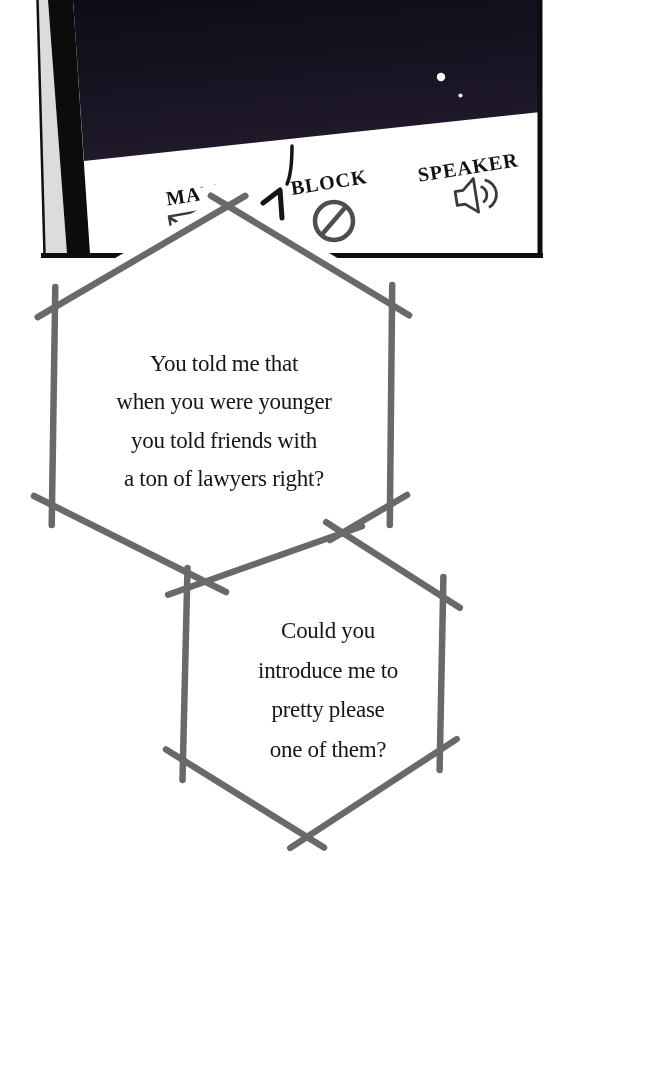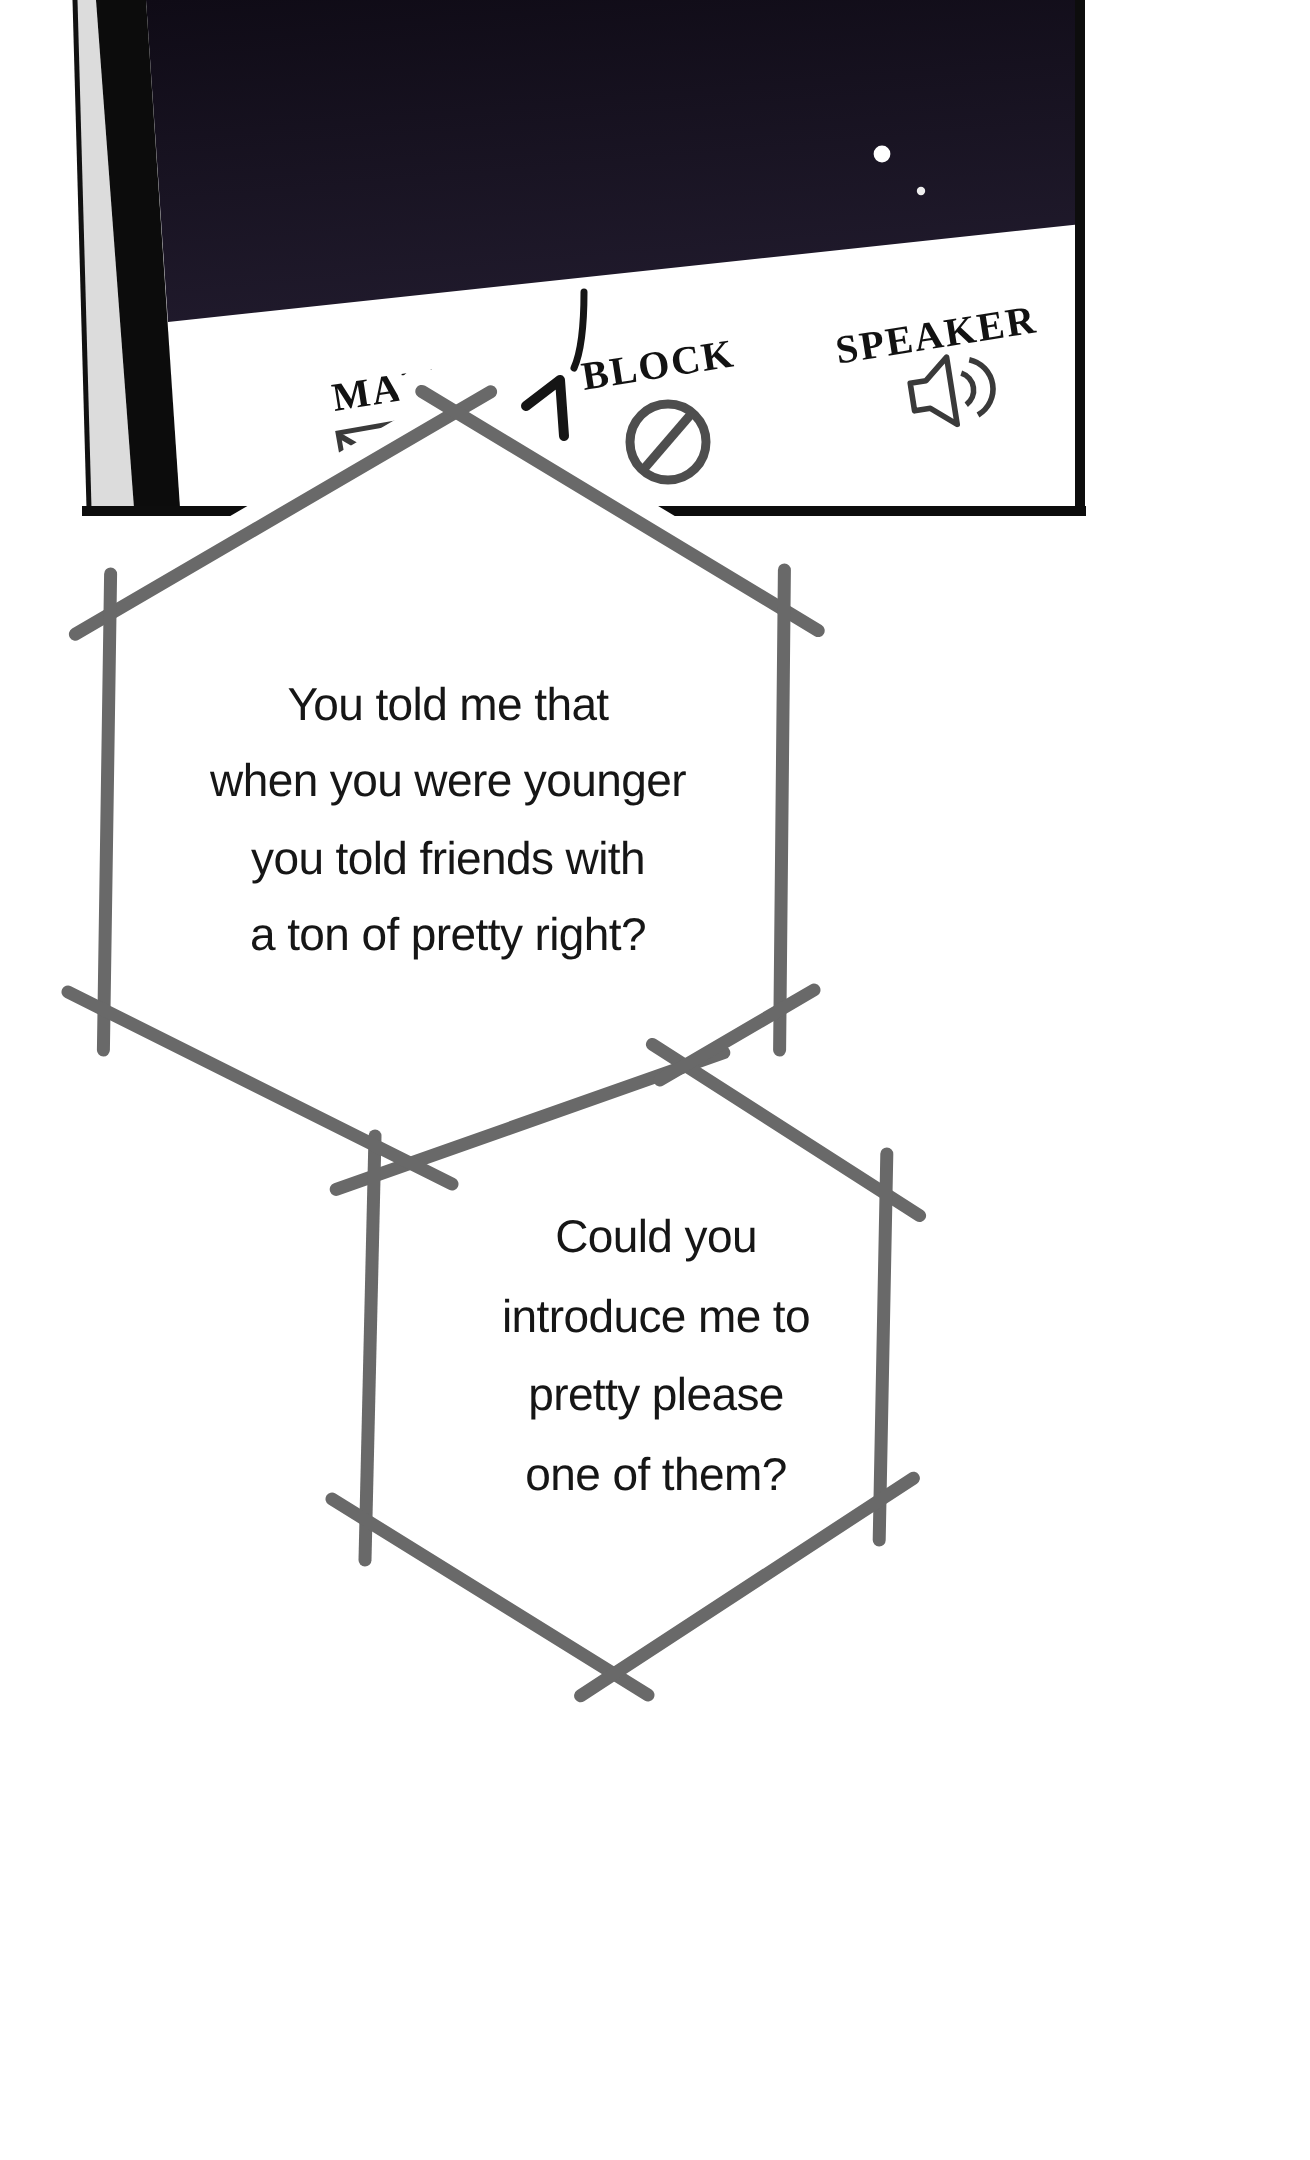--- a/index.html
+++ b/index.html
@@ -14,22 +14,22 @@
 
   
   .icon-stroke{stroke:#4e4e4e;stroke-width:4.5;fill:none;}
   .thin-stroke{stroke:#3a3a3a;stroke-width:2.8;fill:none;}
   .scribble{stroke:#151515;fill:none;stroke-linecap:round;stroke-linejoin:round;}
 
   .phone-label{font-family:"Liberation Serif",serif;font-weight:bold;font-size:20px;
                letter-spacing:1px;fill:#121212;text-anchor:middle;}
 
   .bubble-text{position:absolute;transform:translateX(-50%);text-align:center;
-               font-family:Liberation Sans, sans-serif;font-size:23px;color:#161616;
-               letter-spacing:-0.3px;white-space:nowrap;}
+               font-family:Liberation Serif, serif;font-size:23px;color:#161616;
+               letter-spacing:-0.3px;white-space:nowrap;margin-top:12px;}
   #bubble1-text{left:224px;top:333px;line-height:38.3px;}
   #bubble2-text{left:328px;top:599px;line-height:39.7px;}
 </style>
 </head>
 <body>
 
 <div class="page">
 
   <svg width="655" height="1080" viewBox="0 0 655 1080">
     <defs>
@@ -110,21 +110,21 @@
     </g>
 
     <line class="gline" x1="34" y1="496" x2="226" y2="592"></line>
     <line class="gline" x1="407" y1="495" x2="330" y2="540"></line>
   </svg>
 
   <div id="bubble1-text" class="bubble-text">
     <div>You told me that</div>
     <div>when you were younger</div>
     <div>you told friends with</div>
-    <div>a ton of pretty right?</div>
+    <div>a ton of lawyers right?</div>
   </div>
 
   <div id="bubble2-text" class="bubble-text">
     <div>Could you</div>
     <div>introduce me to</div>
     <div>pretty please</div>
     <div>one of them?</div>
   </div>
 
 </div>

